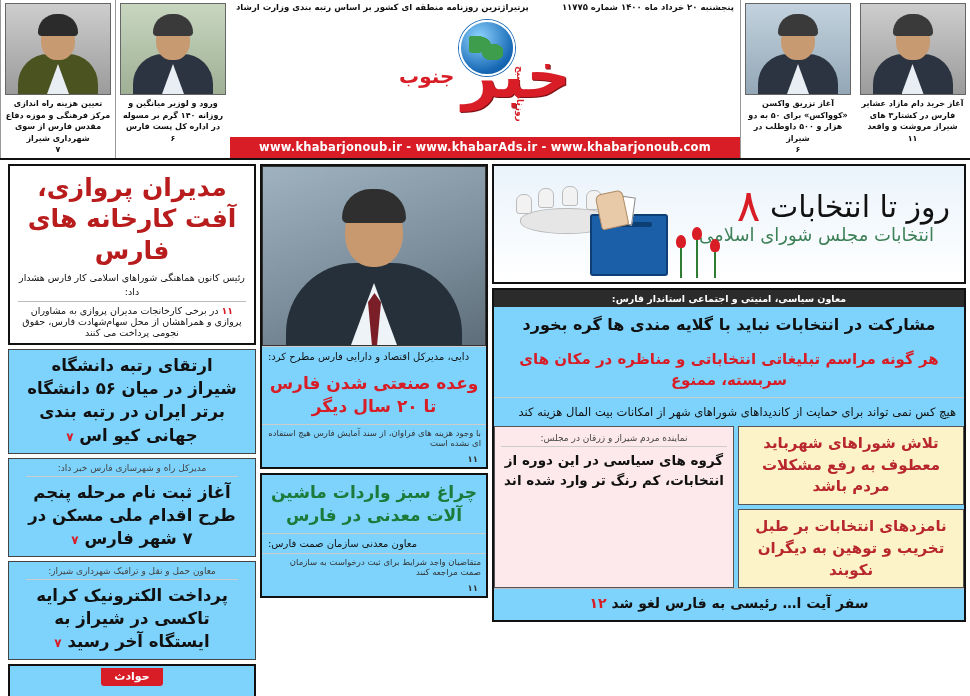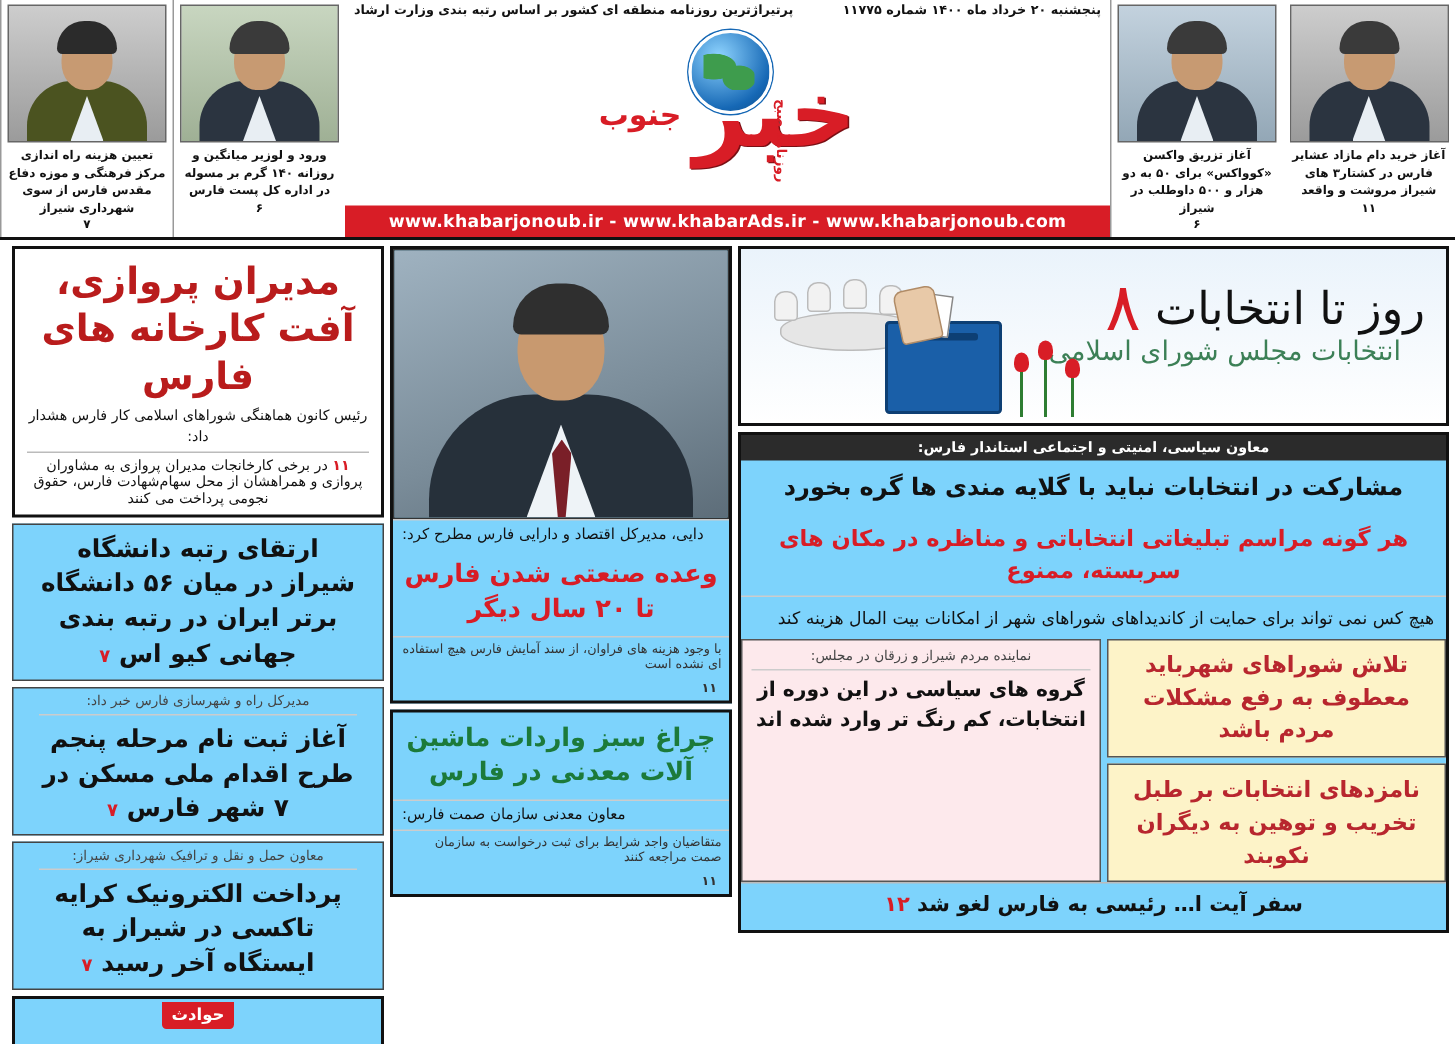--- a/index.html
+++ b/index.html
@@ -543,21 +543,21 @@
     line-height: 1.4;
   }
   .left-head .pg { color: #d81d26; font-size: 12px; }
 
   .hawadis-tab {
     background: #d81d26;
     color: #fff;
     font-size: 11px;
     font-weight: bold;
     text-align: center;
-    width: 48px;
+    width: 62px;
     margin: 0 auto;
     padding: 2px 0 3px;
     border-radius: 0 0 3px 3px;
     direction: rtl;
   }
   .police-head {
     font-size: 21px;
     font-weight: bold;
     color: #d81d26;
     direction: rtl;

